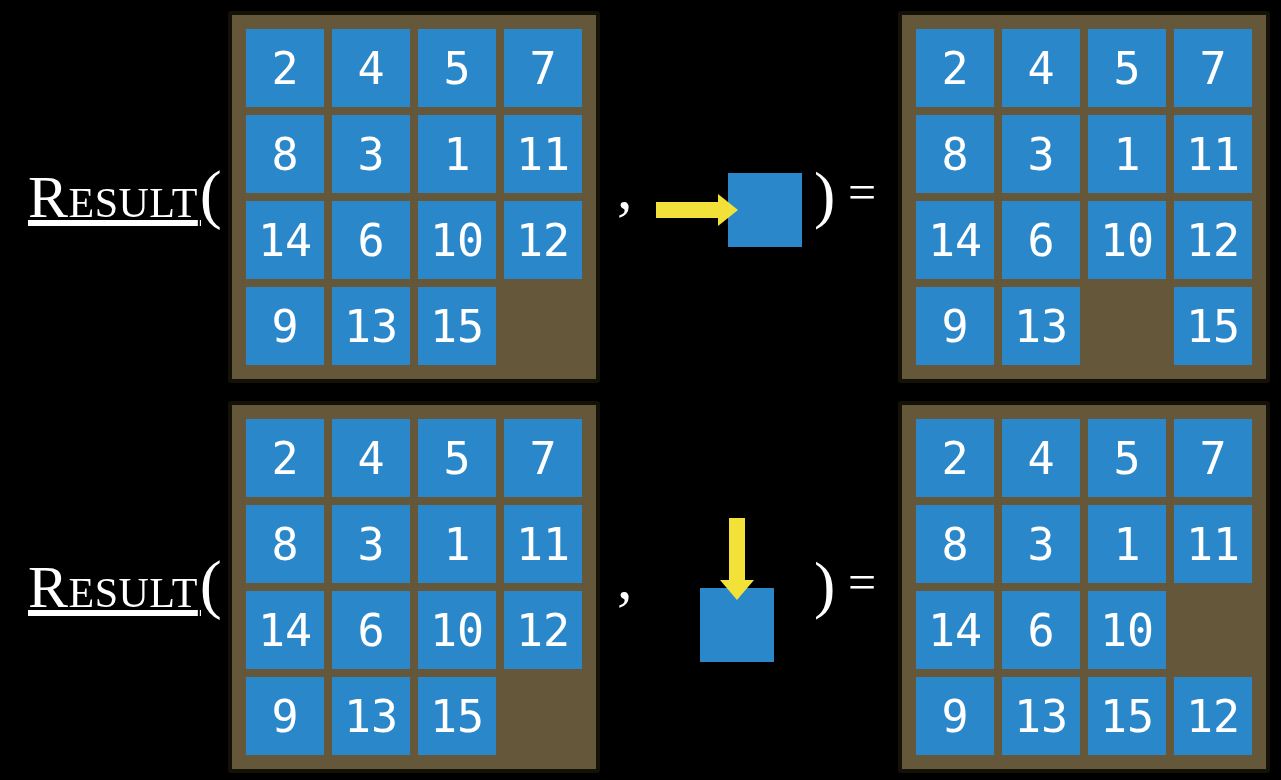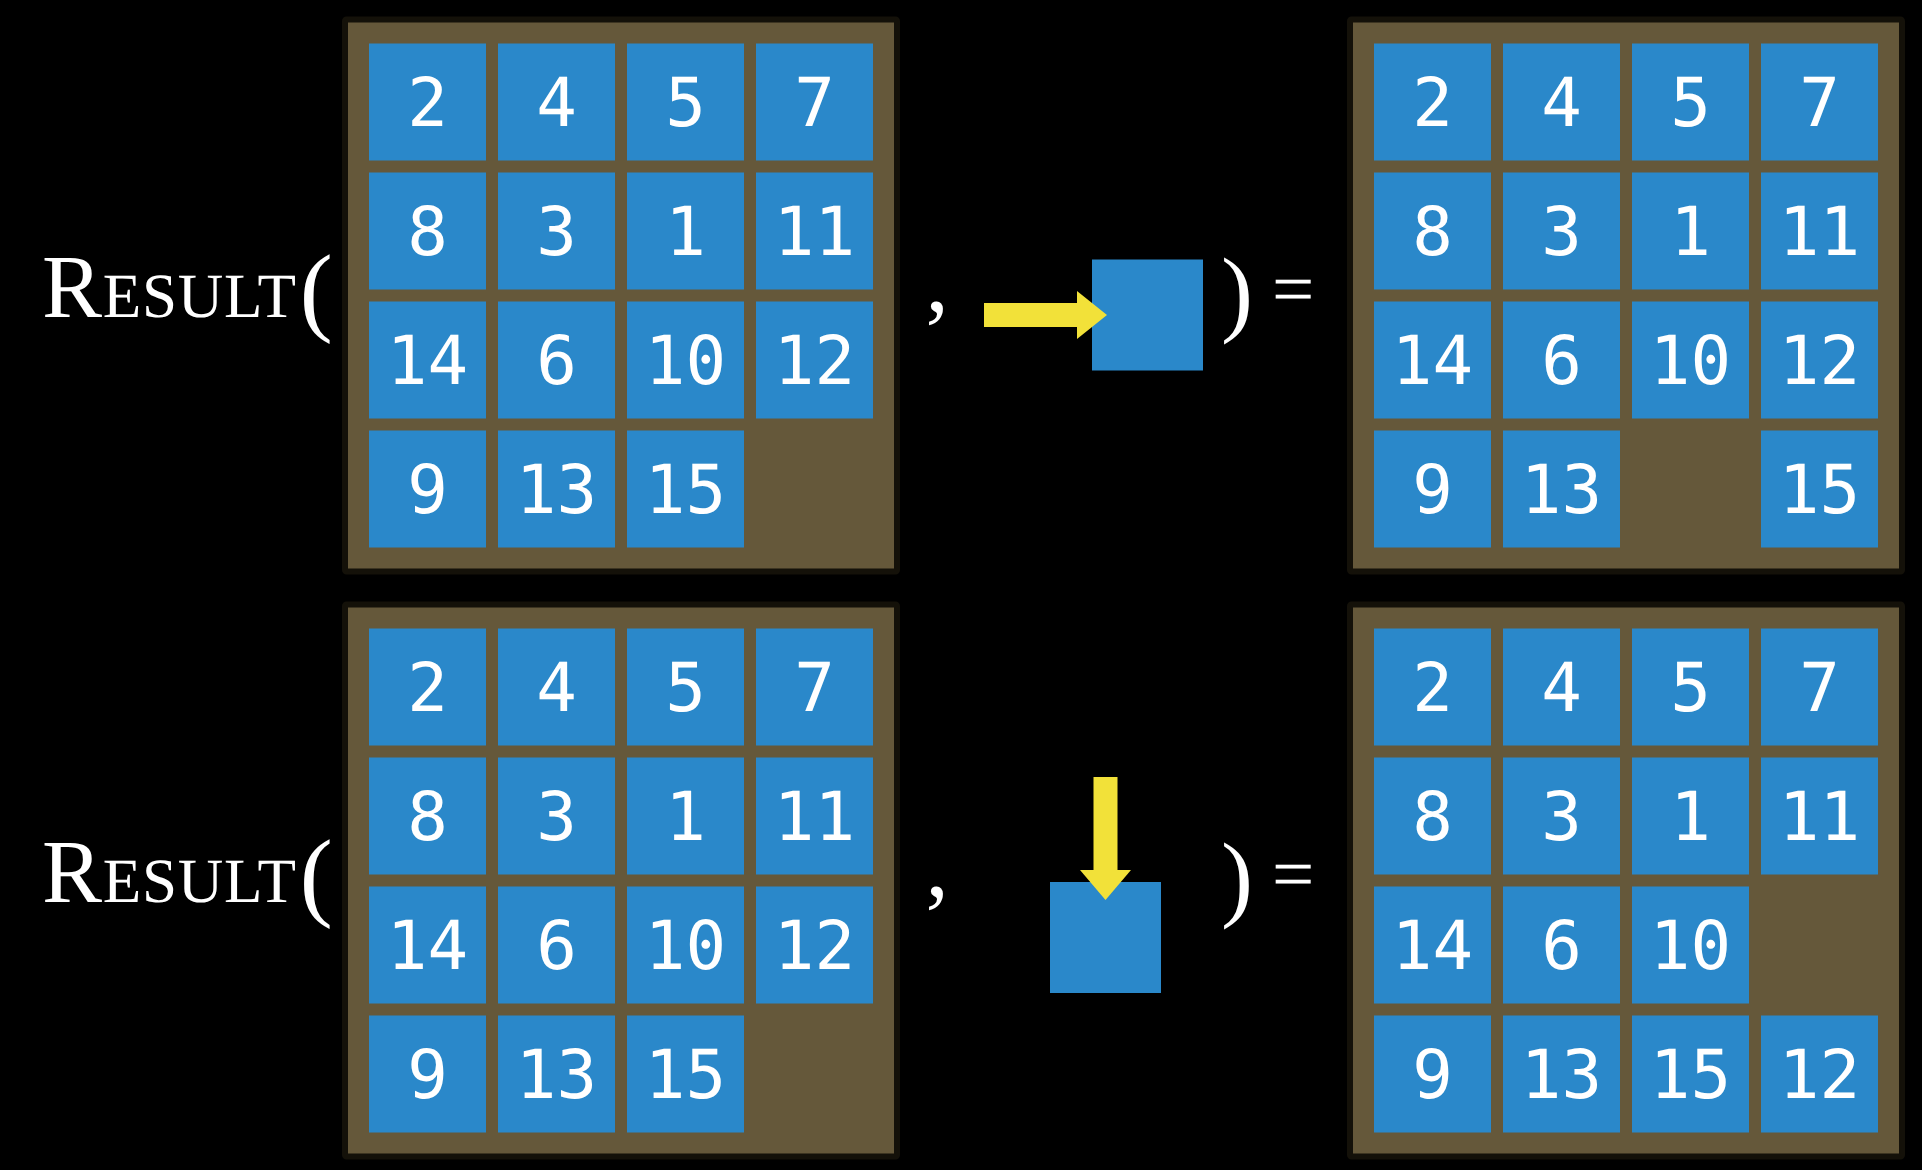--- a/index.html
+++ b/index.html
@@ -25,23 +25,24 @@
   }
   #eq1 { top: 0; }
   #eq2 { top: 390px; }
 
   
   .func-label {
     position: absolute;
     left: 28px;
     top: 161px;
     display: flex;
-    align-items: flex-start;
+    align-items: flex-end;
     color: #ffffff;
     white-space: nowrap;
+    text-decoration: underline;
   }
   .func-name {
     font-size: 60px;
     line-height: 1;
     font-variant: small-caps;
     letter-spacing: 0.5px;
   }
   .func-paren {
     font-size: 66px;
     line-height: 1;

